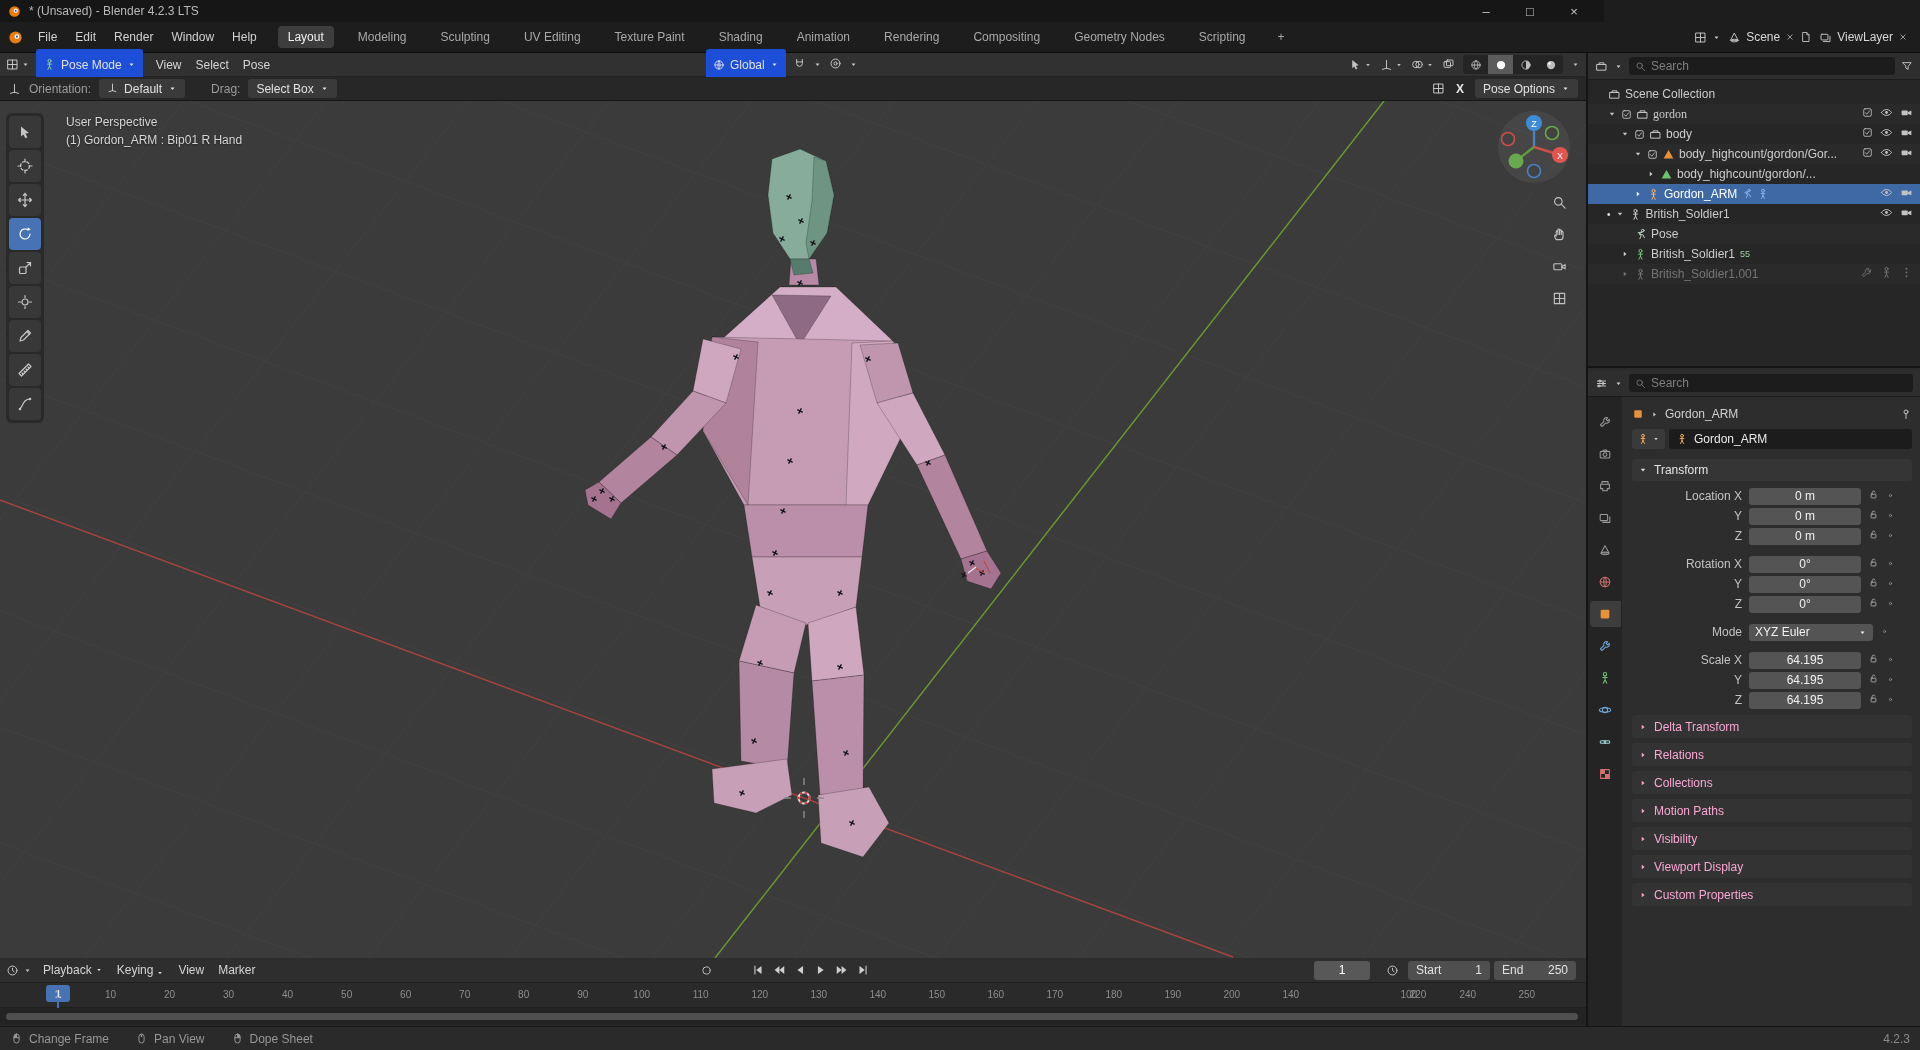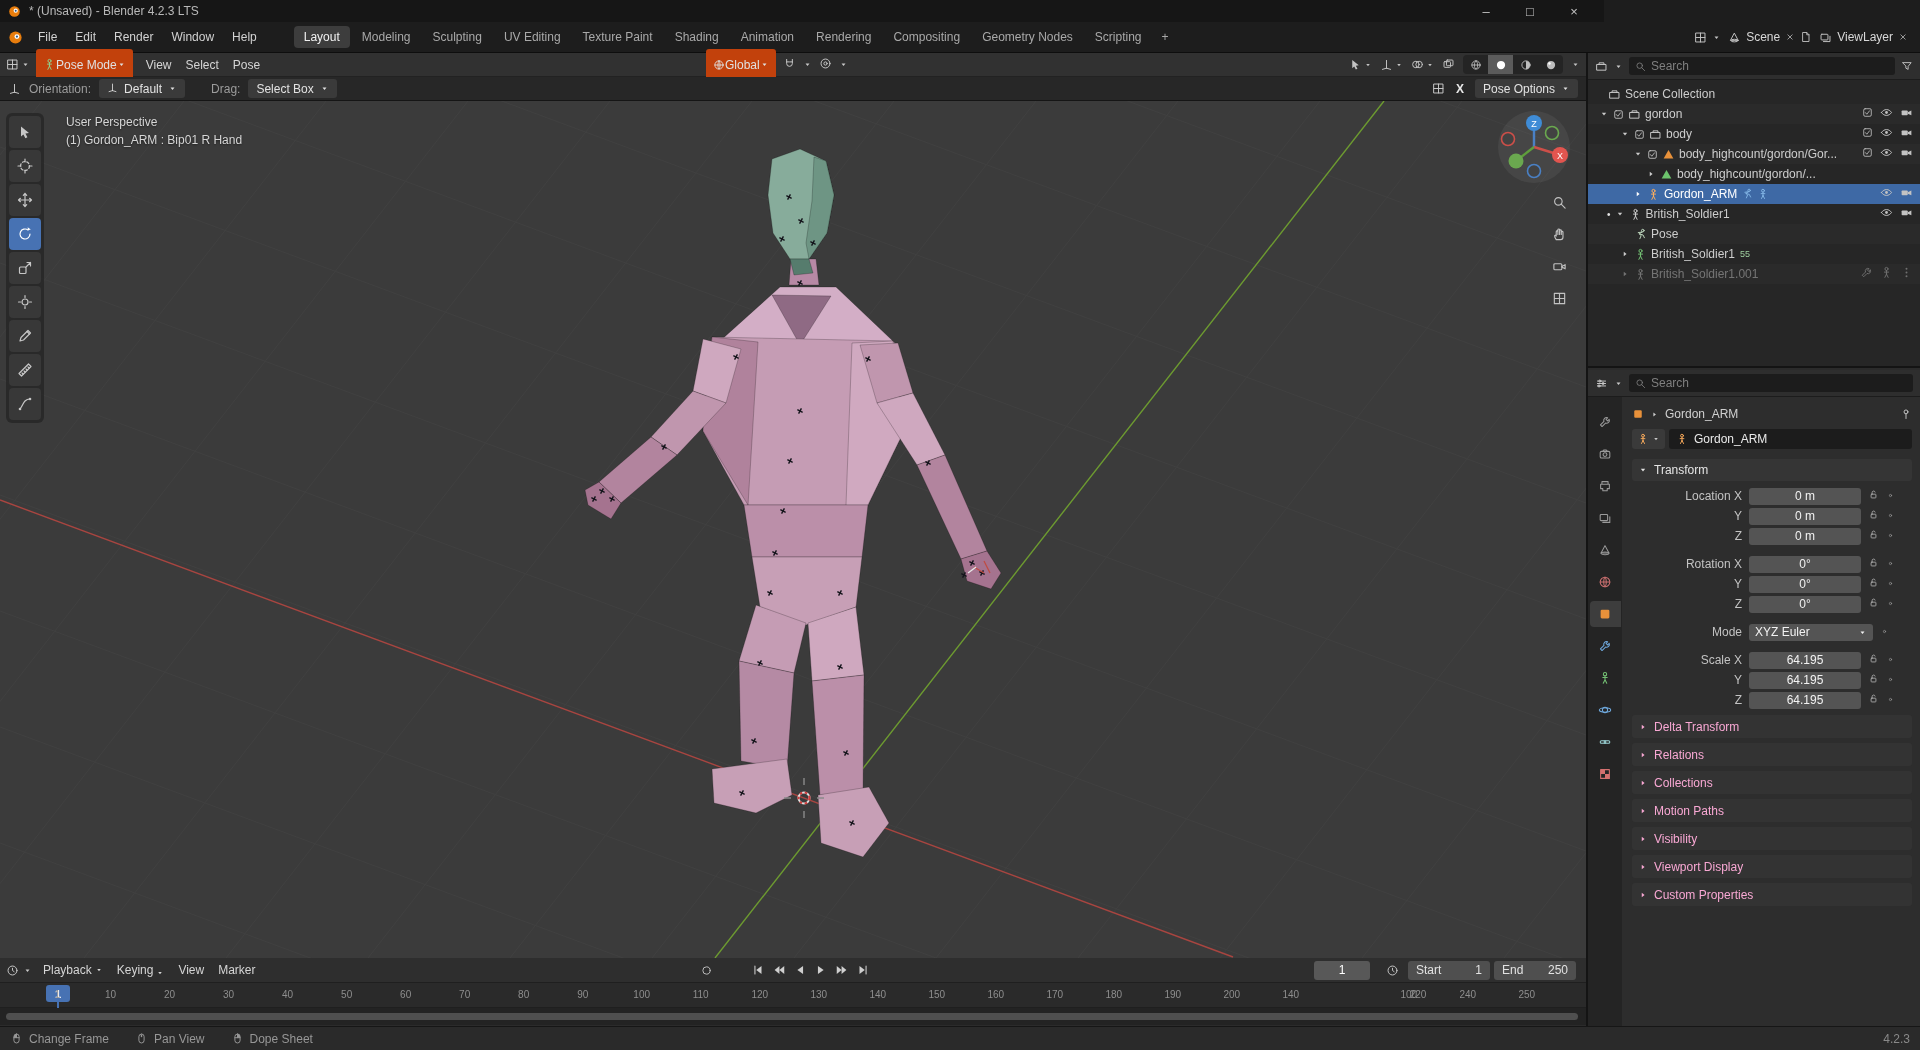--- a/index.html
+++ b/index.html
@@ -13,32 +13,32 @@
   #titlebar{position:absolute;left:0;top:0;width:1604px;height:22px;background:#161616;
             display:flex;align-items:center;gap:8px;padding:0 8px;color:#b9b9b9}
   .win-btns{margin-left:auto;display:flex}
   .win-btn{width:44px;height:22px;display:flex;align-items:center;justify-content:center;color:#c4c4c4;font-size:13px}
 
   
   #menubar{position:absolute;left:0;top:22px;width:1920px;height:31px;background:#1d1d1d;
            display:flex;align-items:center;padding:0 8px;border-bottom:1px solid #0e0e0e}
   #mb-menus{display:flex;margin-left:6px}
   .mb-item{padding:0 9px;height:22px;display:flex;align-items:center;border-radius:4px;color:#d2d2d2}
-  #mb-tabs{display:flex;margin-left:28px;gap:2px;align-items:center}
+  #mb-tabs{display:flex;margin-left:12px;gap:14px;align-items:center}
   .ws-tab{padding:4px 10px;border-radius:4px;color:#a9a9a9;white-space:nowrap}
   .ws-tab.active{background:#3d3d3d;color:#f1f1f1}
   .ws-add{padding:4px 8px;color:#a9a9a9}
   #mb-right{margin-left:auto;display:flex;align-items:center;gap:7px;color:#c2c2c2;padding-right:4px}
   .chip{display:flex;align-items:center;gap:5px}
   .chip .label{color:#d8d8d8}
 
   
   #vp-header{position:absolute;left:0;top:53px;width:1586px;height:24px;background:#313131;
              display:flex;align-items:center;gap:6px;padding:0 6px;border-bottom:1px solid #222}
-  .dd{background:#c2410c;height:31px;border-radius:3px;display:flex;align-items:center;
+  .dd{background:#1d4ed8;height:31px;border-radius:3px;display:flex;align-items:center;gap:5px;
       padding:0 7px;color:#e0e0e0;white-space:nowrap}
   .hdr-menu{padding:0 7px;color:#d5d5d5}
   #vph-center{position:absolute;left:706px;display:flex;align-items:center;gap:7px}
   #vph-right{position:absolute;right:6px;display:flex;align-items:center;gap:8px;color:#c3c3c3}
   .shading-group{display:flex;background:#242424;border-radius:4px;overflow:hidden}
   .shade-btn{width:25px;height:19px;display:flex;align-items:center;justify-content:center;color:#bdbdbd}
   .shade-btn.active{background:#5b5b5b;color:#fff}
 
   #tool-settings{position:absolute;left:0;top:77px;width:1586px;height:24px;background:#272727;
                  display:flex;align-items:center;gap:8px;padding:0 8px;border-bottom:1px solid #151515}
@@ -703,21 +703,21 @@
           <div class="ol-row" style="padding-left: 6px;">
             <span style="width: 10px;"></span>
             <span class="ic" style="color: rgb(200, 200, 200);">
               <svg width="13" height="13" viewBox="0 0 16 16" fill="none" stroke="currentColor" stroke-width="1.2" stroke-linecap="round" stroke-linejoin="round">
                 <path d="M2.5 5.5h11v7h-11z"></path>
                 <path d="M5 5.5v-2h6v2"></path>
               </svg>
             </span>
             <span class="lbl">Scene Collection</span>
           </div>
-          <div class="ol-row" style="padding-left: 11px;">
+          <div class="ol-row" style="padding-left: 19px; font-family: Liberation Serif, serif;">
             <span class="ic">
               <svg width="10" height="10" viewBox="0 0 16 16" fill="none" stroke="currentColor" stroke-width="1.2" stroke-linecap="round" stroke-linejoin="round">
                 <path d="M4.5 6h7L8 10.5z" fill="currentColor" stroke="none"></path>
               </svg>
             </span>
             <span class="ic">
               <svg width="11" height="11" viewBox="0 0 16 16" fill="none" stroke="currentColor" stroke-width="1.2" stroke-linecap="round" stroke-linejoin="round">
                 <rect x="2.5" y="2.5" width="11" height="11" rx="2"></rect>
                 <path d="M5 8.2l2 2.3 4-5"></path>
               </svg>

